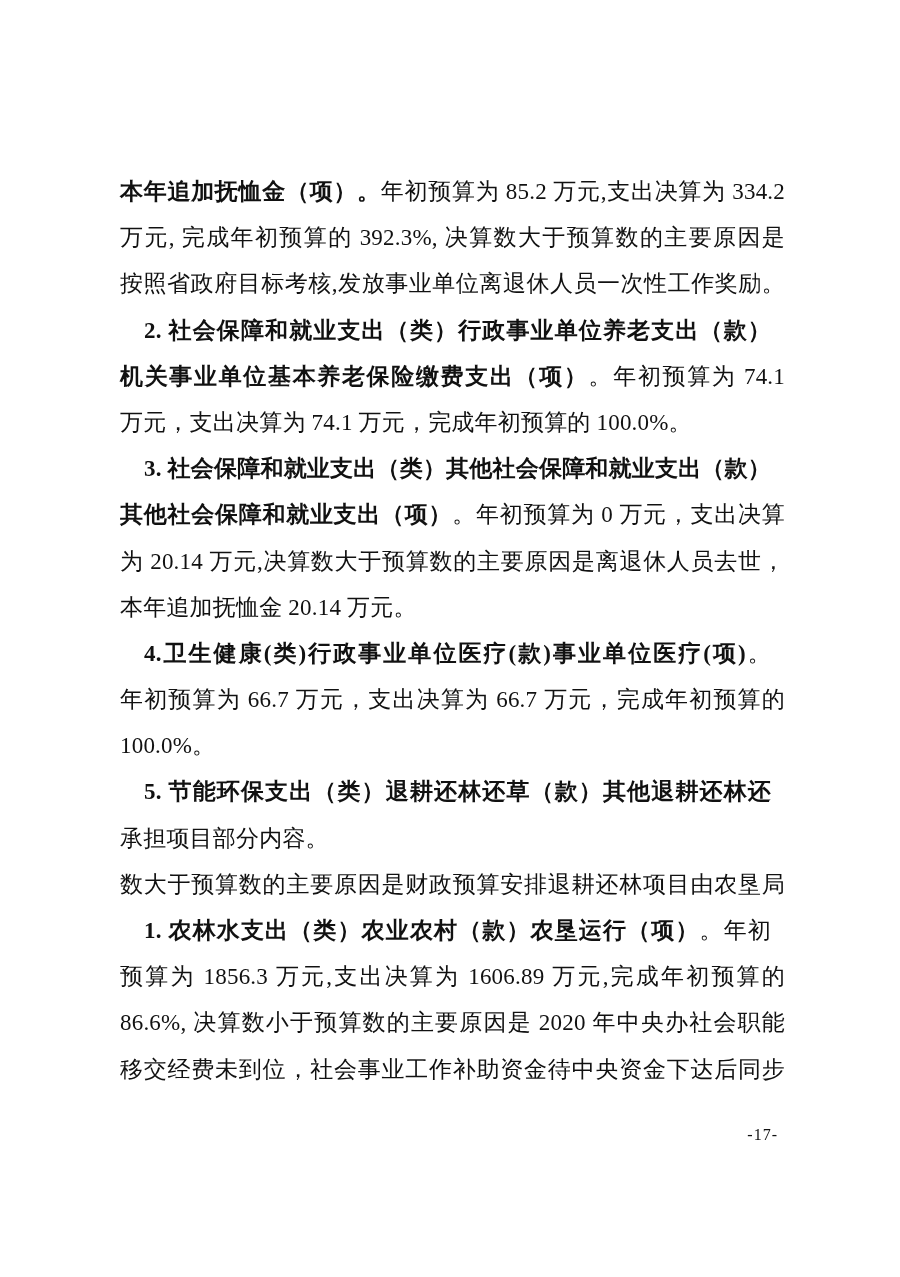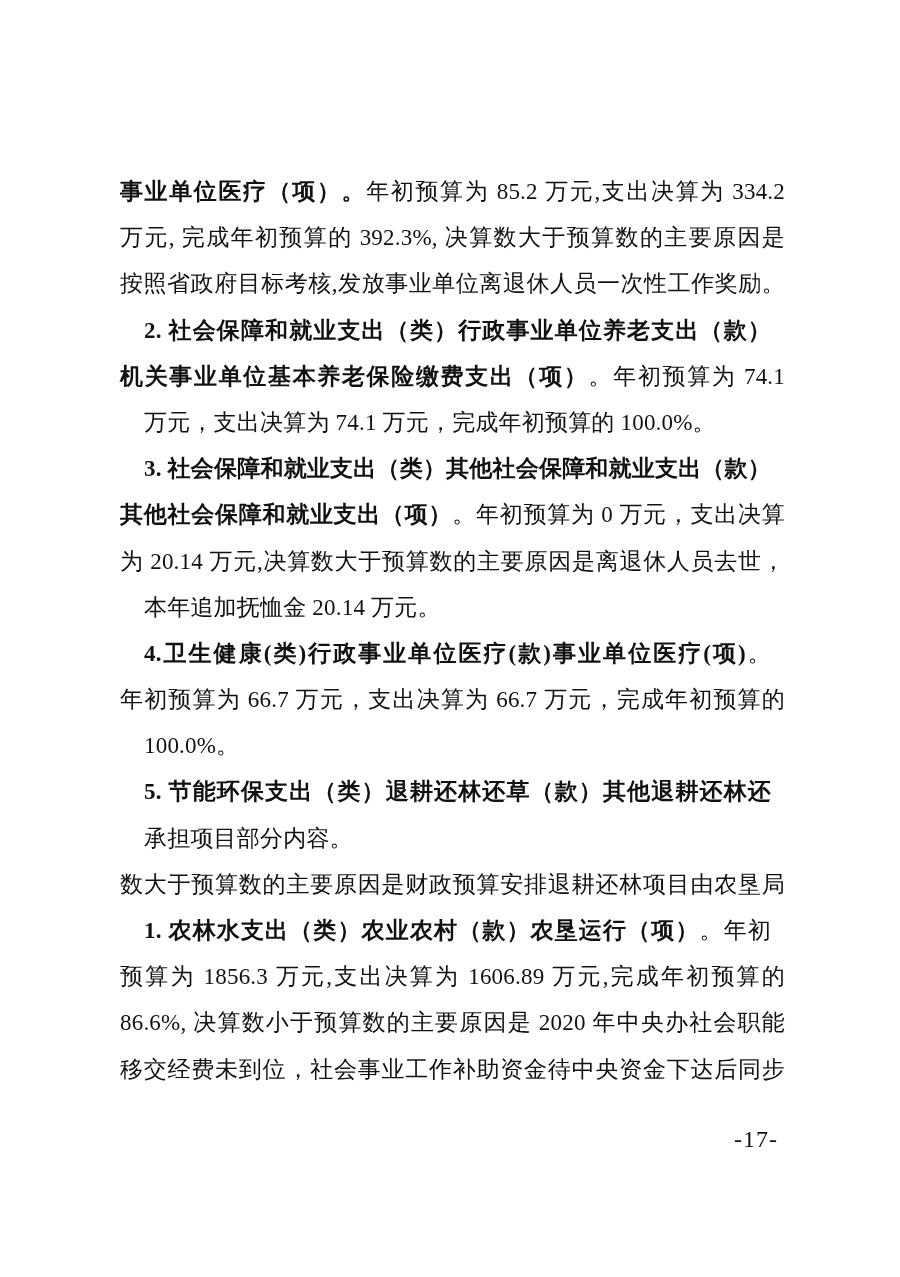--- a/index.html
+++ b/index.html
@@ -32,41 +32,40 @@
     white-space: nowrap;
     letter-spacing: 0.2px;
   }
   .line.indent {
     margin-left: 24px;
     width: 627px;
   }
   .line.no-justify {
     text-align: left;
     text-align-last: left;
-    margin-left: 24px;
   }
   .seg-bold {
     font-weight: bold;
   }
   .page-footer {
     position: absolute;
     top: 1126px;
     right: 122px;
-    font-size: 24px;
+    font-size: 16px;
     letter-spacing: 1px;
     font-family: "Liberation Serif", serif;
     color: #111111;
   }
 </style>
 </head>
 <body>
 
 <div class="page">
   <div class="doc-body">
-      <div class="line"><span class="seg-bold">事业单位医疗（项）。</span><span class="seg-regular">年初预算为 85.2 万元,支出决算为 334.2</span></div>
+      <div class="line"><span class="seg-bold">本年追加抚恤金（项）。</span><span class="seg-regular">年初预算为 85.2 万元,支出决算为 334.2</span></div>
       <div class="line"><span class="seg-regular">万元, 完成年初预算的 392.3%, 决算数大于预算数的主要原因是</span></div>
       <div class="line"><span class="seg-regular">按照省政府目标考核,发放事业单位离退休人员一次性工作奖励。</span></div>
       <div class="line indent"><span class="seg-bold">2. 社会保障和就业支出（类）行政事业单位养老支出（款）</span></div>
       <div class="line"><span class="seg-bold">机关事业单位基本养老保险缴费支出（项）</span><span class="seg-regular">。年初预算为 74.1</span></div>
       <div class="line no-justify"><span class="seg-regular">万元，支出决算为 74.1 万元，完成年初预算的 100.0%。</span></div>
       <div class="line indent"><span class="seg-bold">3. 社会保障和就业支出（类）其他社会保障和就业支出（款）</span></div>
       <div class="line"><span class="seg-bold">其他社会保障和就业支出（项）</span><span class="seg-regular">。年初预算为 0 万元，支出决算</span></div>
       <div class="line"><span class="seg-regular">为 20.14 万元,决算数大于预算数的主要原因是离退休人员去世，</span></div>
       <div class="line no-justify"><span class="seg-regular">本年追加抚恤金 20.14 万元。</span></div>
       <div class="line indent"><span class="seg-bold">4.卫生健康(类)行政事业单位医疗(款)事业单位医疗(项)</span><span class="seg-regular">。</span></div>

